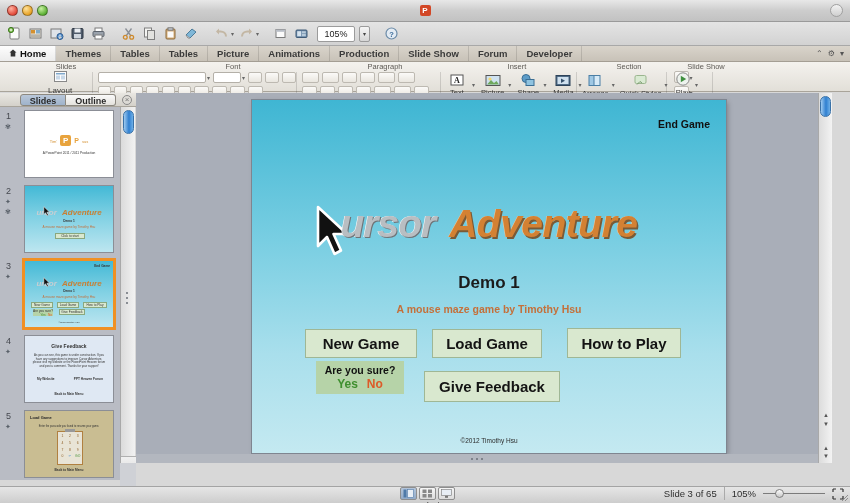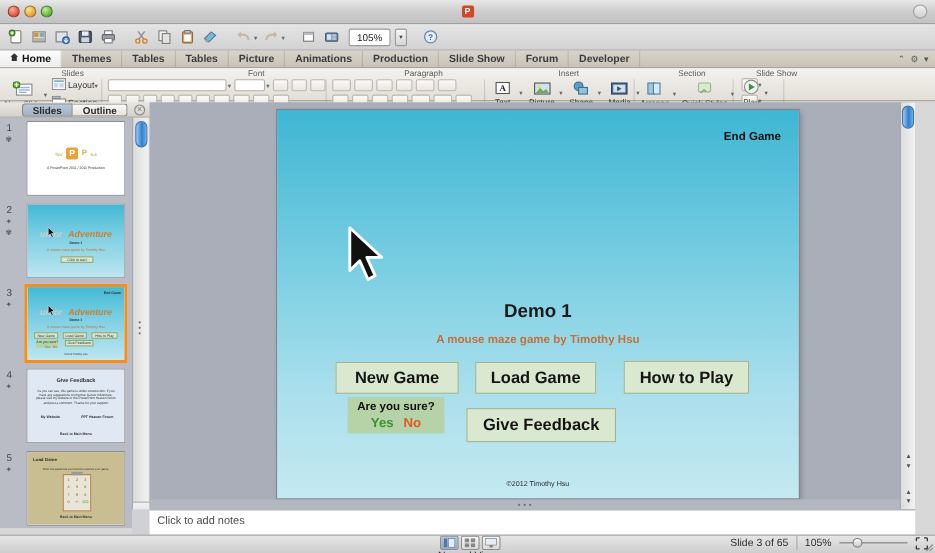--- a/index.html
+++ b/index.html
@@ -106,21 +106,21 @@
     position:absolute; left:0; top:0; width:850px; height:9px;
     font-size:7.5px; color:#5d5a55; text-align:center;
   }
   .glabel { position:absolute; top:0; text-align:center; }
   .gdiv { position:absolute; top:10px; width:1px; height:36px; background:rgba(0,0,0,.13); }
   .rgroup { position:absolute; top:9px; display:flex; align-items:center; }
   .ricon { display:flex; flex-direction:column; align-items:center; gap:0px; }
   .ricon .glyph { width:22px; height:18px; display:flex; align-items:center; justify-content:center; }
   .ricon .rlabel { font-size:7.5px; color:#3a3a3a; line-height:8px; }
   .rsmallbtn {
-    display:flex; align-items:center; gap:2px; font-size:8px; color:#3a3a3a;
+    display:flex; align-items:center; gap:2px; font-size:8px; color:#3a3a3a;flex-direction:column;
   }
   .inputbar {
     height:11px; background:#fff; border:1px solid #b4b0a8; border-radius:2px;
   }
   .fauxbtn {
     height:11px; min-width:11px; border:1px solid #bdb9b1;
     background:linear-gradient(to bottom,#fbfaf8,#e9e6df);
     border-radius:2px; display:inline-block;
   }
 
@@ -800,20 +800,23 @@
 
   <div class="stage">
     <div class="slide">
 
       <div class="endgame">End Game</div>
 
       <svg class="cursor-arrow" width="44" height="56" viewBox="0 0 44 56">
         <path d="M4 3 L33 30 H19.5 L27 46.5 L20.5 50 L13 33 L4 42 Z" fill="#111" stroke="#ffffff" stroke-width="2.6" stroke-linejoin="round"></path>
       </svg>
 
+      <div class="logo">
+        <span class="c-word">ursor</span><span class="a-word">Adventure</span>
+      </div>
 
       <div class="demo">Demo 1</div>
       <div class="byline">A mouse maze game by Timothy Hsu</div>
 
       <div class="gbtn" style="left:53px; top:229px; width:112px; height:29px;">New Game</div>
 
       <div class="gbtn" style="left:180px; top:229px; width:110px; height:29px;">Load Game</div>
 
       <div class="gbtn" style="left:315px; top:228px; width:114px; height:30px;">How to Play</div>
 
@@ -843,23 +846,20 @@
     </div>
 
     <div class="stage-dots">
       <span class="dot"></span>
         <span class="dot"></span>
         <span class="dot"></span>
     </div>
   </div>
 
   <div class="notes-scrollcol"></div>
-  <div class="notes">
-    <span>Click to add notes</span>
-  </div>
 
   <div class="statusbar">
     <div class="viewbtns">
       <div class="vbtn on">
         <svg width="11" height="9" viewBox="0 0 11 9">
             <rect x="0.5" y="0.5" width="3" height="8" fill="#4f7aa8"></rect>
             <rect x="4.5" y="0.5" width="6" height="8" fill="#e8eef5" stroke="#4f7aa8" stroke-width="0.6"></rect>
           </svg>
       </div>
       <div class="vbtn">

